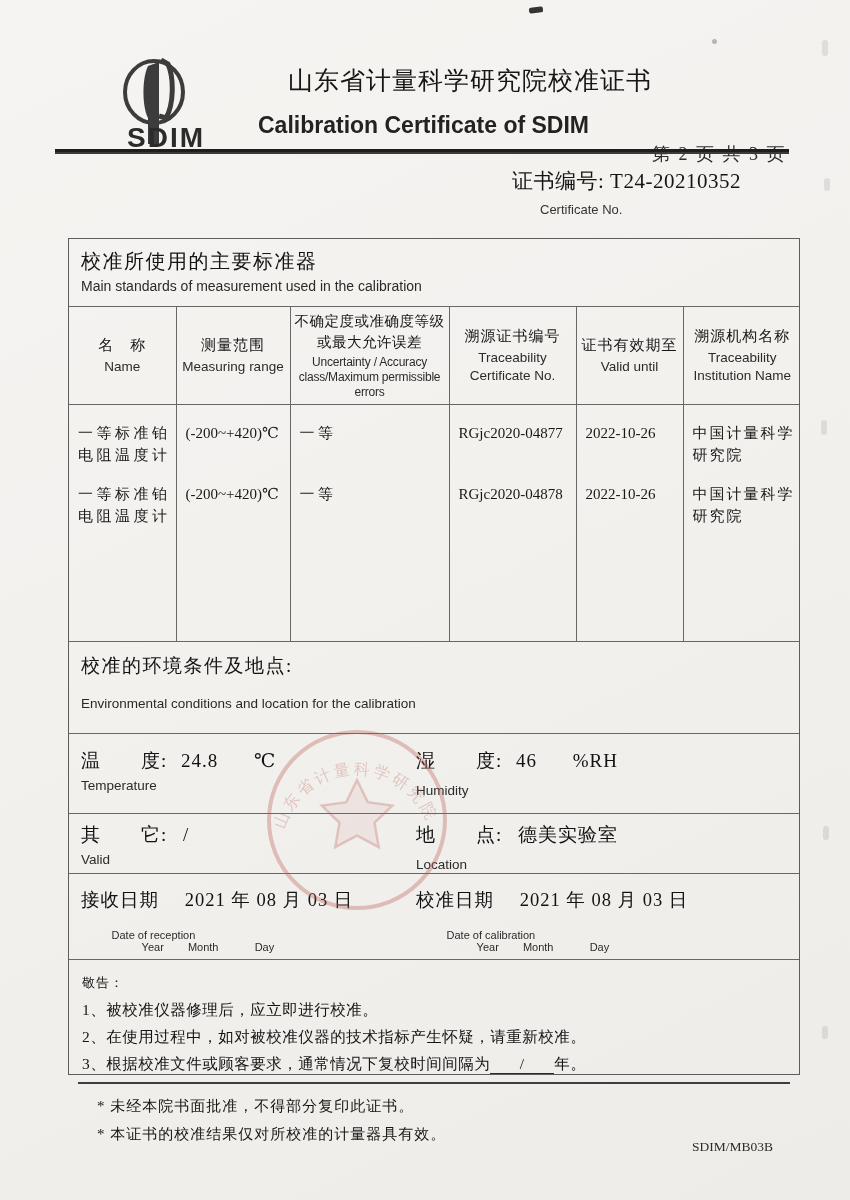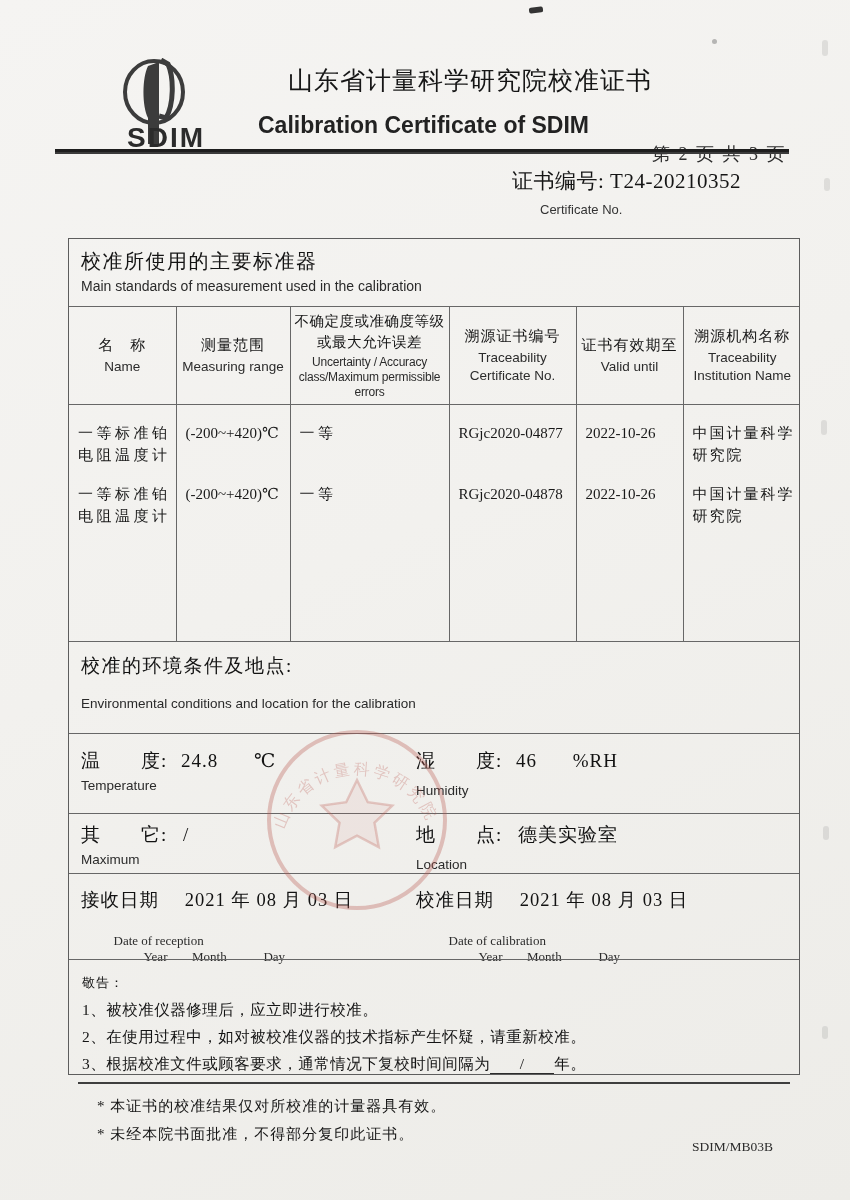--- a/index.html
+++ b/index.html
@@ -95,22 +95,22 @@
   .row-ot .t-line{ margin-top:8px; }
   .t-val{ margin-left:8px; }
   .t-unit{ margin-left:30px; }
   .t-val-close{ margin-left:10px; }
   .t-sub{ font-size:13.5px; color:#2b2b2b; margin-top:4px;
     font-family:"Liberation Sans","DejaVu Sans",sans-serif; }
   .hum-sub{ margin-top:9px; }
 
   .d-line{ font-size:18.5px; color:#121212; letter-spacing:1px; margin-top:13px; white-space:nowrap; }
   .d-val{ margin-left:20px; }
-  .d-sub{ font-size:13px; color:#2b2b2b; margin-top:5px;
-    font-family:Liberation Serif, serif; white-space:pre; }
+  .d-sub{ font-size:11px; color:#2b2b2b; margin-top:5px;
+    font-family:Liberation Sans, sans-serif; white-space:pre; }
   .d-units{ margin-left:30px; word-spacing:9px; }
 
   .notice-title{ font-size:13px; line-height:26px; color:#141414; letter-spacing:1px; }
   .notice-item{ font-size:15.5px; line-height:27px; color:#141414; letter-spacing:0.5px; }
   .blank-slash{
     display:inline-block; width:64px; text-align:center;
     border-bottom:1px solid #2c2c2c; line-height:17px; height:19px;
   }
 
   
@@ -256,21 +256,21 @@
         <div class="t-sub hum-sub">Humidity</div>
       </div>
     </div>
 
     <div class="abs row row-ot">
       <div class="half-l">
         <div class="t-line">
           <span>其　　它:</span>
           <span class="t-val-close">/</span>
         </div>
-        <div class="t-sub">Maximum</div>
+        <div class="t-sub">Valid</div>
       </div>
       <div class="half-r">
         <div class="t-line">
           <span>地　　点:</span>
           <span class="t-val-close">德美实验室</span>
         </div>
         <div class="t-sub hum-sub">Location</div>
       </div>
     </div>
 
@@ -302,22 +302,22 @@
       <div class="notice-item">1、被校准仪器修理后，应立即进行校准。</div>
       <div class="notice-item">2、在使用过程中，如对被校准仪器的技术指标产生怀疑，请重新校准。</div>
       <div class="notice-item">
         <span>3、根据校准文件或顾客要求，通常情况下复校时间间隔为</span><span class="blank-slash">/</span><span>年。</span>
       </div>
     </div>
   </div>
 
   <div class="bottom-rule"></div>
   <div class="footnotes">
+    <div class="footnote">* 未经本院书面批准，不得部分复印此证书。</div>
     <div class="footnote">* 本证书的校准结果仅对所校准的计量器具有效。</div>
-    <div class="footnote">* 未经本院书面批准，不得部分复印此证书。</div>
   </div>
   <div class="form-code">SDIM/MB03B</div>
 
   <svg class="stamp" viewBox="0 0 210 210">
     <circle cx="105" cy="104" r="88" fill="none" stroke="rgba(186,90,82,0.40)" stroke-width="4"></circle>
     <path d="M105 64 L115.8 86.2 L140.3 89.6 L122.5 106.8 L126.8 131.2 L105 119.6 L83.2 131.2 L87.5 106.8 L69.7 89.6 L94.2 86.2 Z" fill="rgba(200,110,100,0.10)" stroke="rgba(190,95,85,0.35)" stroke-width="2.5"></path>
     <defs>
       <path id="arcpath" d="M 30 122 A 76 76 0 0 1 180 122" fill="none"></path>
     </defs>
     <text font-size="16" fill="rgba(186,86,80,0.33)" letter-spacing="3">

